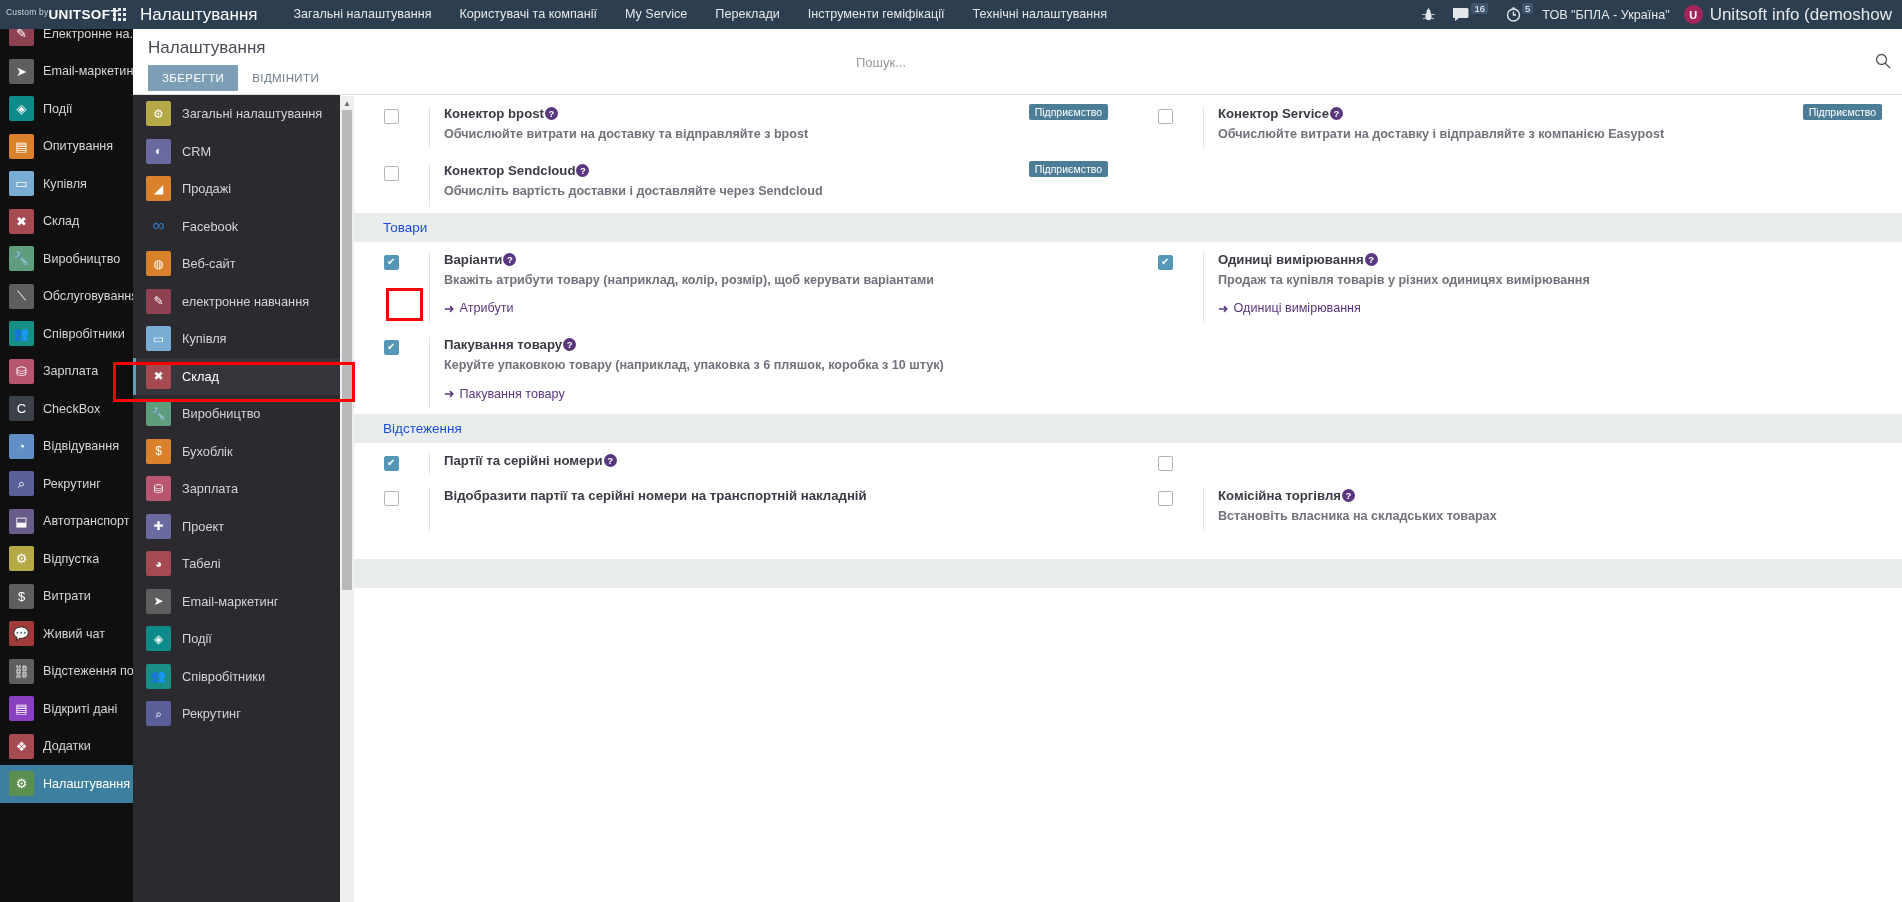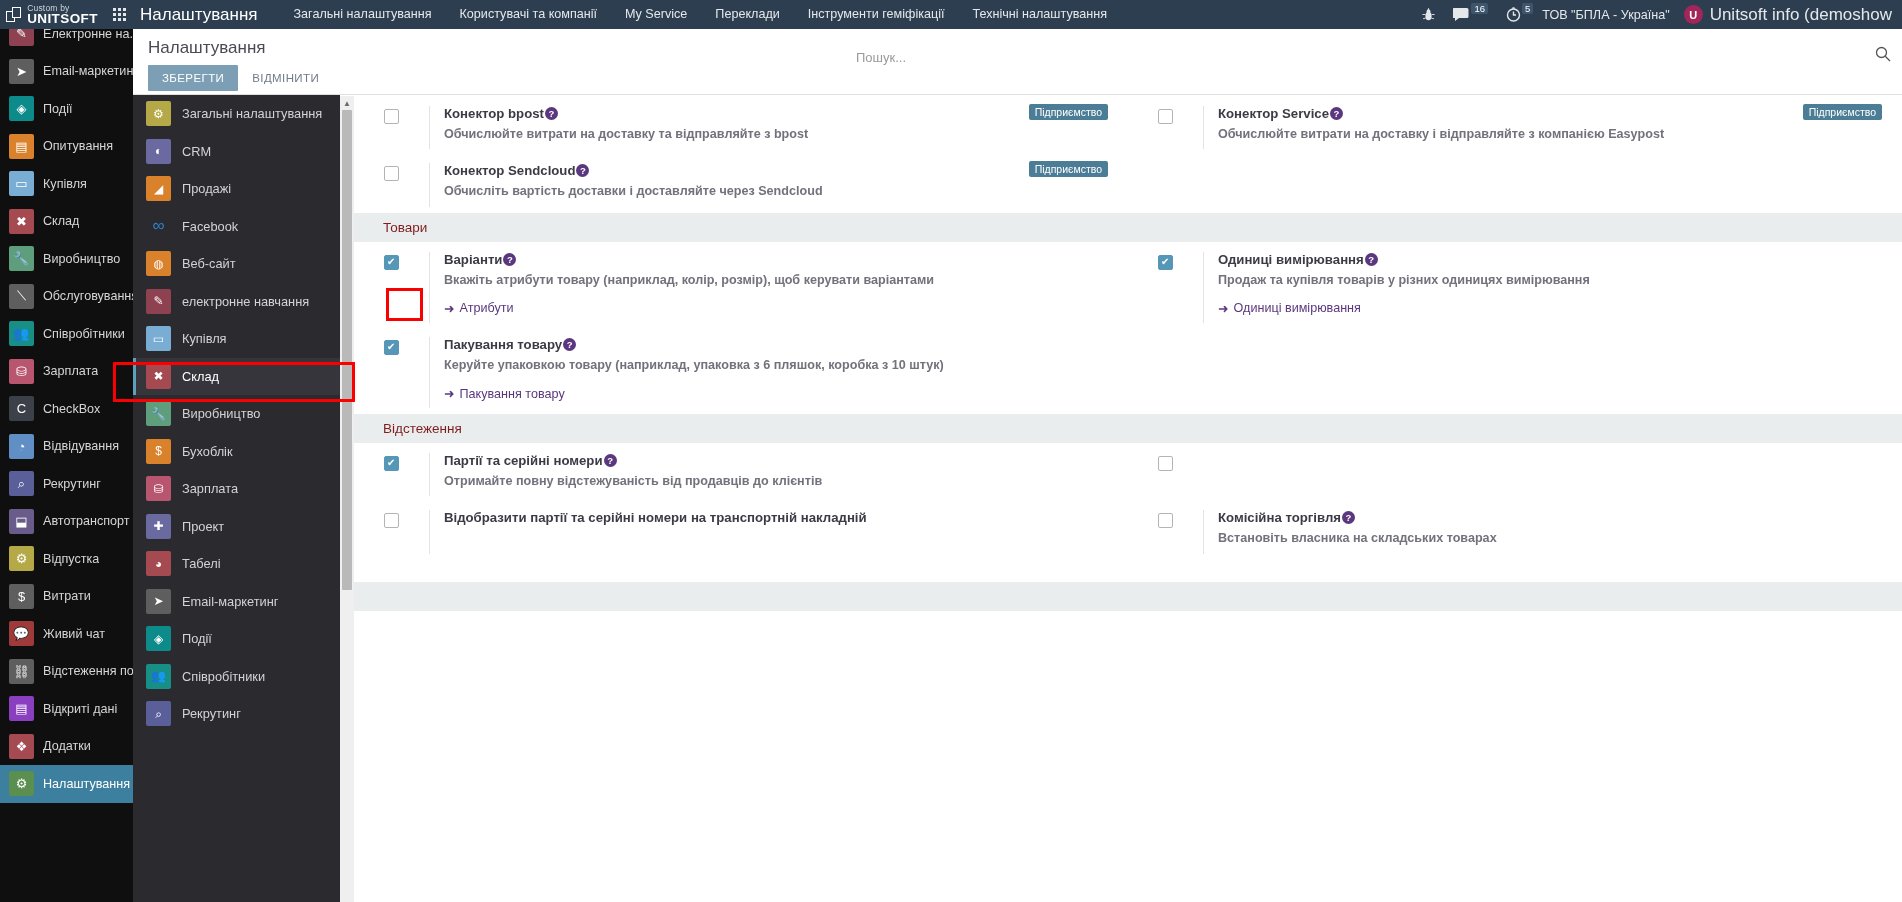--- a/index.html
+++ b/index.html
@@ -20,21 +20,21 @@
     width: 104px; height: 29px; display: flex; align-items: center;
     justify-content: center; flex-shrink: 0; position: relative;
   }
   .brand-logo { display: flex; align-items: center; gap: 4px; }
   .brand-mark { width: 17px; height: 17px; position: relative; flex-shrink: 0; }
   .brand-mark i {
     position: absolute; border: 1.6px solid #fff; display: block;
   }
   .brand-mark i.b1 { width: 9px; height: 11px; left: 0px; top: 5px; }
   .brand-mark i.b2 { width: 9px; height: 11px; left: 6px; top: 1px; background: #2c3e50; }
-  .brand-text { display: flex; flex-direction: column; line-height: 1; }
+  .brand-text { display: flex; flex-direction: row; line-height: 1; }
   .brand-custom { font-size: 8.5px; color: #cfd6da; letter-spacing: .2px; }
   .brand-name { font-size: 13.5px; font-weight: bold; letter-spacing: .4px; color:#fff; }
 
   .apps-grid {
     width: 30px; display: flex; align-items: center; justify-content: center;
     flex-shrink: 0; cursor: pointer;
   }
   .apps-grid .dots {
     display: grid; grid-template-columns: repeat(3, 3px);
     grid-template-rows: repeat(3, 3px); gap: 2px;
@@ -116,22 +116,22 @@
   .ch-buttons { position: absolute; left: 15px; top: 36px; display: flex; align-items: center; gap: 14px; }
   .btn-save {
     background: #7c9fb5; color: #fff; border: none; font-size: 11.5px;
     padding: 7px 14px; letter-spacing: .4px; cursor: pointer; border-radius: 1px;
   }
   .btn-discard {
     background: none; border: none; color: #6f7b87; font-size: 11.5px;
     letter-spacing: .4px; cursor: pointer;
   }
   .ch-search {
-    position: absolute; left: 723px; top: 6px; width: 1035px; height: 30px;
-    display: flex; align-items: flex-end;
+    position: absolute; left: 723px; top: 18px; width: 1035px; height: 30px;
+    display: flex; align-items: center;
   }
   .ch-search input {
     flex: 1; border: none; outline: none; font-size: 13px; color: #555;
     font-family: "Liberation Sans", sans-serif; background: transparent;
   }
   .ch-search input::placeholder { color: #9a9a9a; }
   .search-ico { color: #555; font-size: 15px; cursor: pointer; }
 
   
   #main {
@@ -146,21 +146,21 @@
     width: 14px; height: 14px; display: flex; align-items: center;
     justify-content: center; font-size: 8px; color: #6b6b6b; cursor: pointer;
   }
   .scroll-thumb {
     position: absolute; left: 2px; top: 14px; width: 10px; height: 480px;
     background: #b9b9b9; border-radius: 1px; cursor: pointer;
   }
   .panel { position: absolute; left: 14px; top: 0; width: 1548px; }
 
   .section-bar {
-    background: #e9edee; padding: 7px 29px; font-size: 13.5px; color: #7f1d1d;
+    background: #e9edee; padding: 7px 29px; font-size: 13.5px; color: #1d4ed8;
     margin-top: 2px;
   }
 
   .row { display: flex; }
   .col { width: 50%; display: flex; padding: 10px 0 4px 0; position: relative; }
   .cb-wrap {
     width: 75px; display: flex; justify-content: center; padding-top: 3px;
     flex-shrink: 0;
   }
   .cbox {
@@ -561,21 +561,20 @@
       <div class="row">
         <div class="col">
           <div class="cb-wrap">
             <span class="cbox on"></span>
           </div>
           <div class="opt-body">
             <div class="opt-title">
               <span>Партії та серійні номери</span>
               <span class="help-ico">?</span>
             </div>
-            <div class="opt-desc">Отримайте повну відстежуваність від продавців до клієнтів</div>
           </div>
         </div>
         <div class="col">
           <div class="cb-wrap">
             <span class="cbox"></span>
           </div>
         </div>
       </div>
       <div class="row">
         <div class="col">

